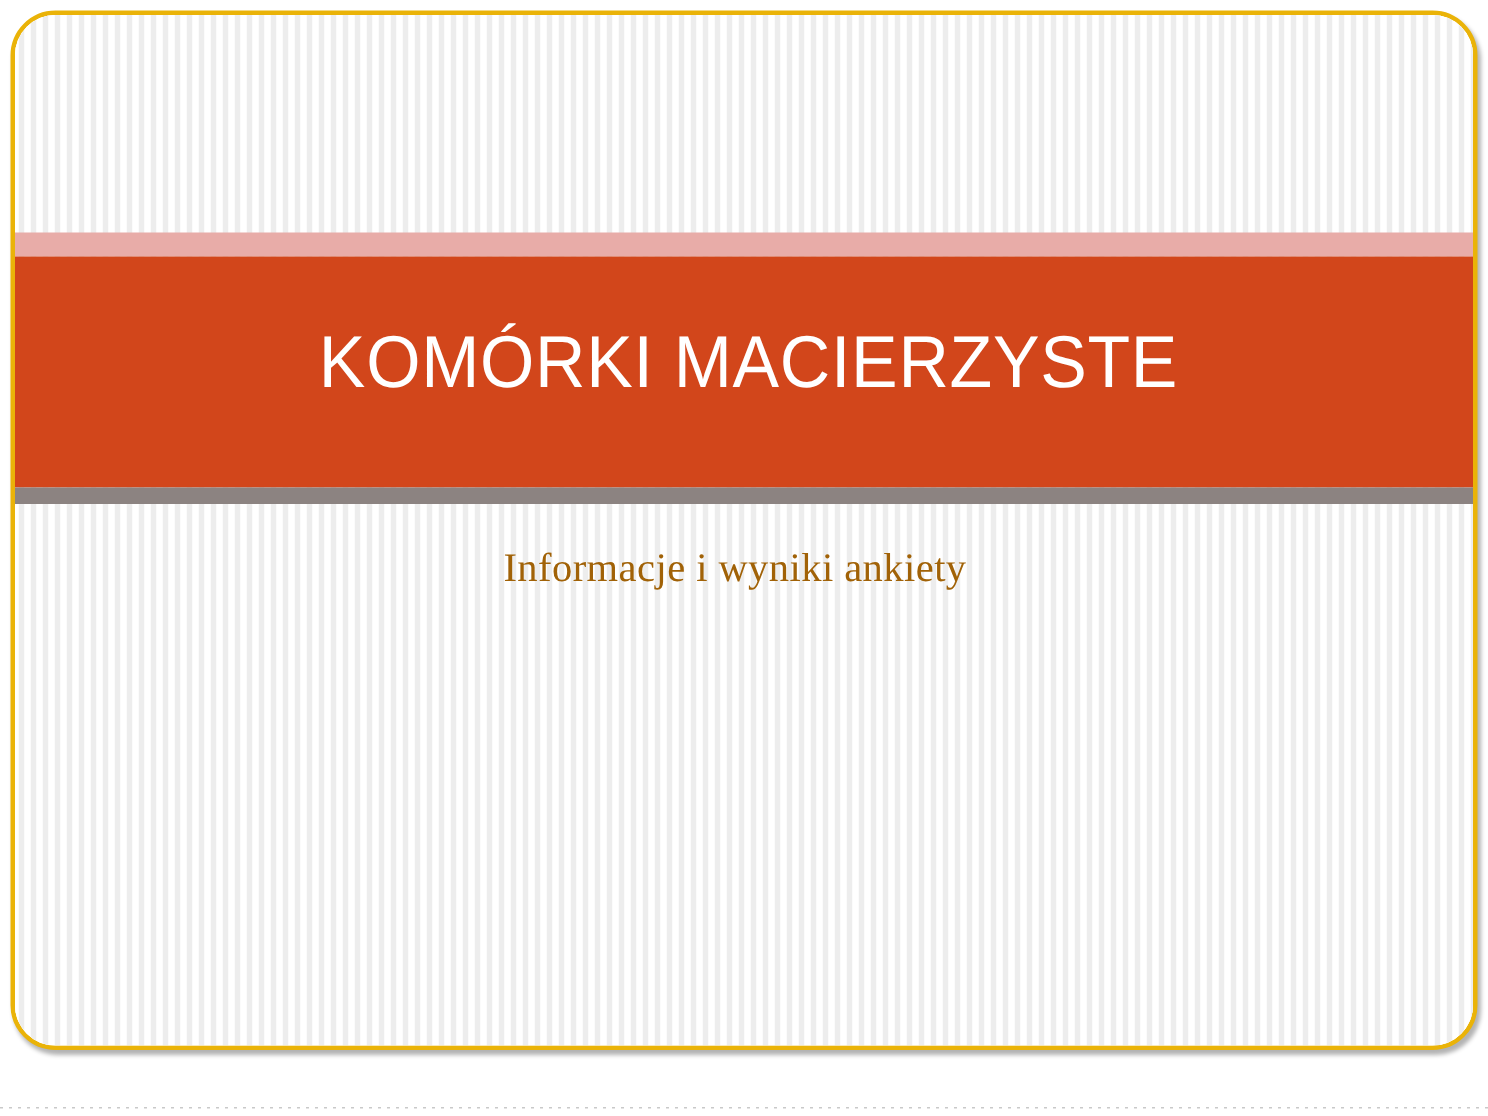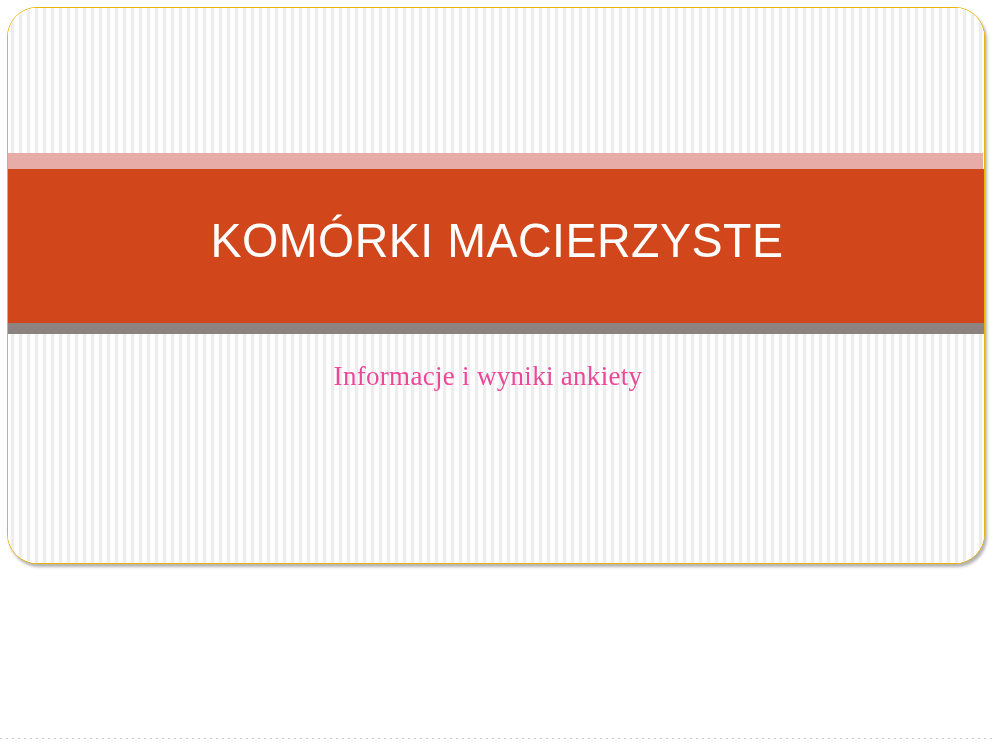--- a/index.html
+++ b/index.html
@@ -38,23 +38,23 @@
       rgba(255,255,255,0) 2px, rgba(255,255,255,0) 6px
     );
   }
 
   
   .slide {
     position: absolute;
     left: 7px;
     top: 7px;
     width: 978px;
-    height: 557px;
+    height: 693px;
     border-radius: 30px;
-    border: 1px solid #eab308;
+    border: 3px solid #eab308;
     box-sizing: border-box;
     background-color: #ffffff;
     overflow: hidden;
     box-shadow: 2px 3px 3px rgba(0,0,0,0.30);
   }
 
   
   .slide-bg {
     position: absolute;
     left: 0;
@@ -131,21 +131,21 @@
     transform-origin: center center;
   }
 
   
   .slide-subtitle {
     position: absolute;
     left: 0;
     top: 352px;
     width: 960px;
     text-align: center;
-    color: #ec4899;
+    color: #a16207;
     font-family: "Liberation Serif", "DejaVu Serif", serif;
     font-size: 27px;
     font-weight: 400;
     letter-spacing: 0.3px;
     line-height: 1.2;
     white-space: nowrap;
   }
 
   
   .slide-body {

